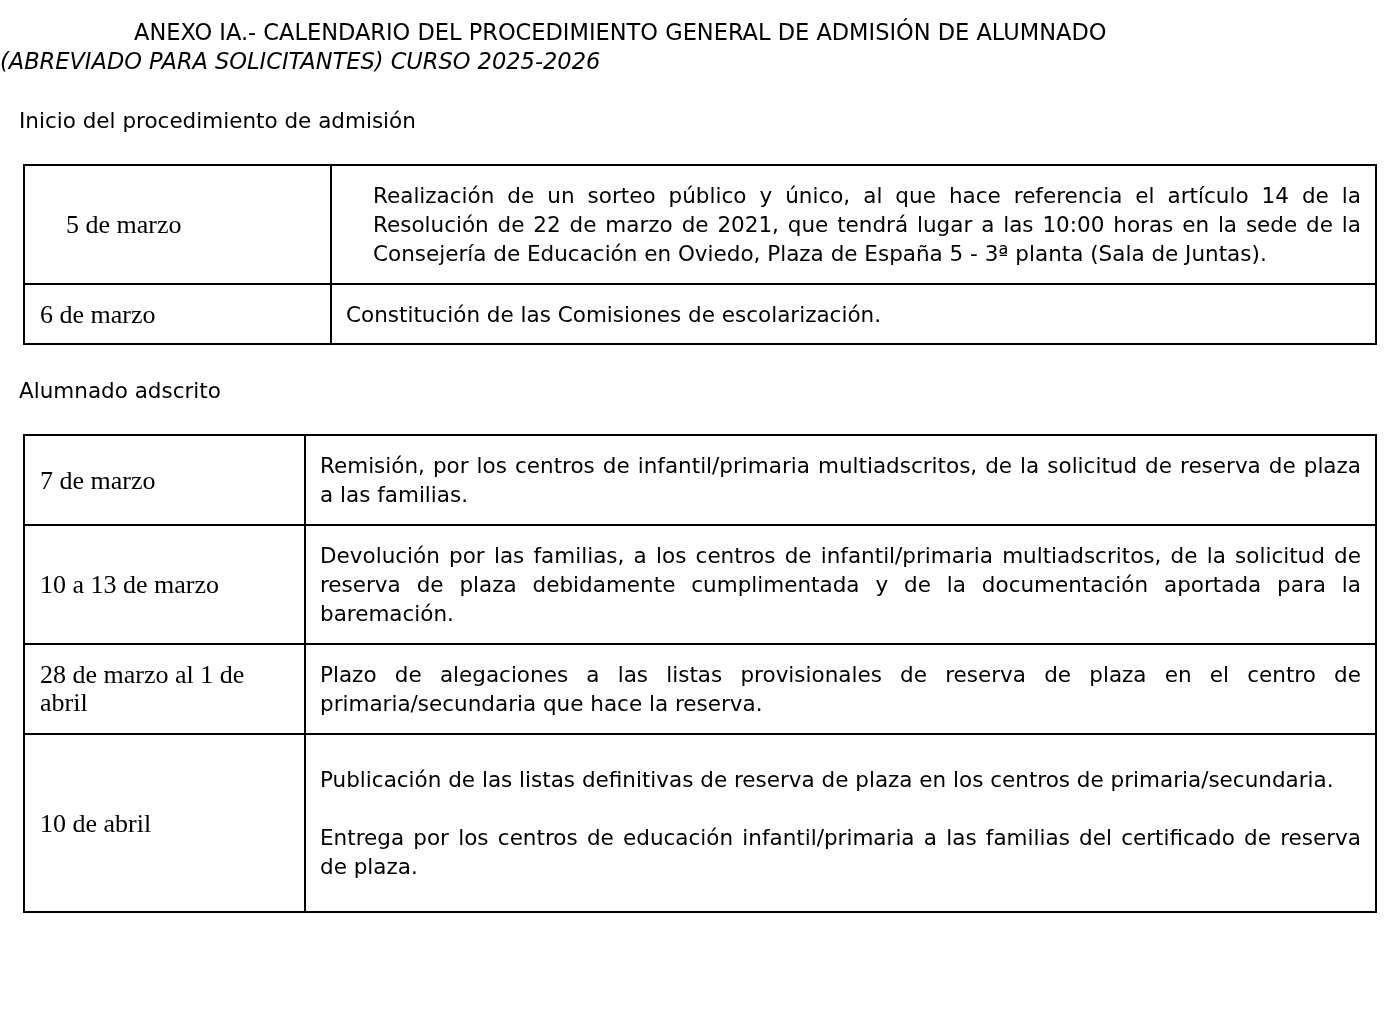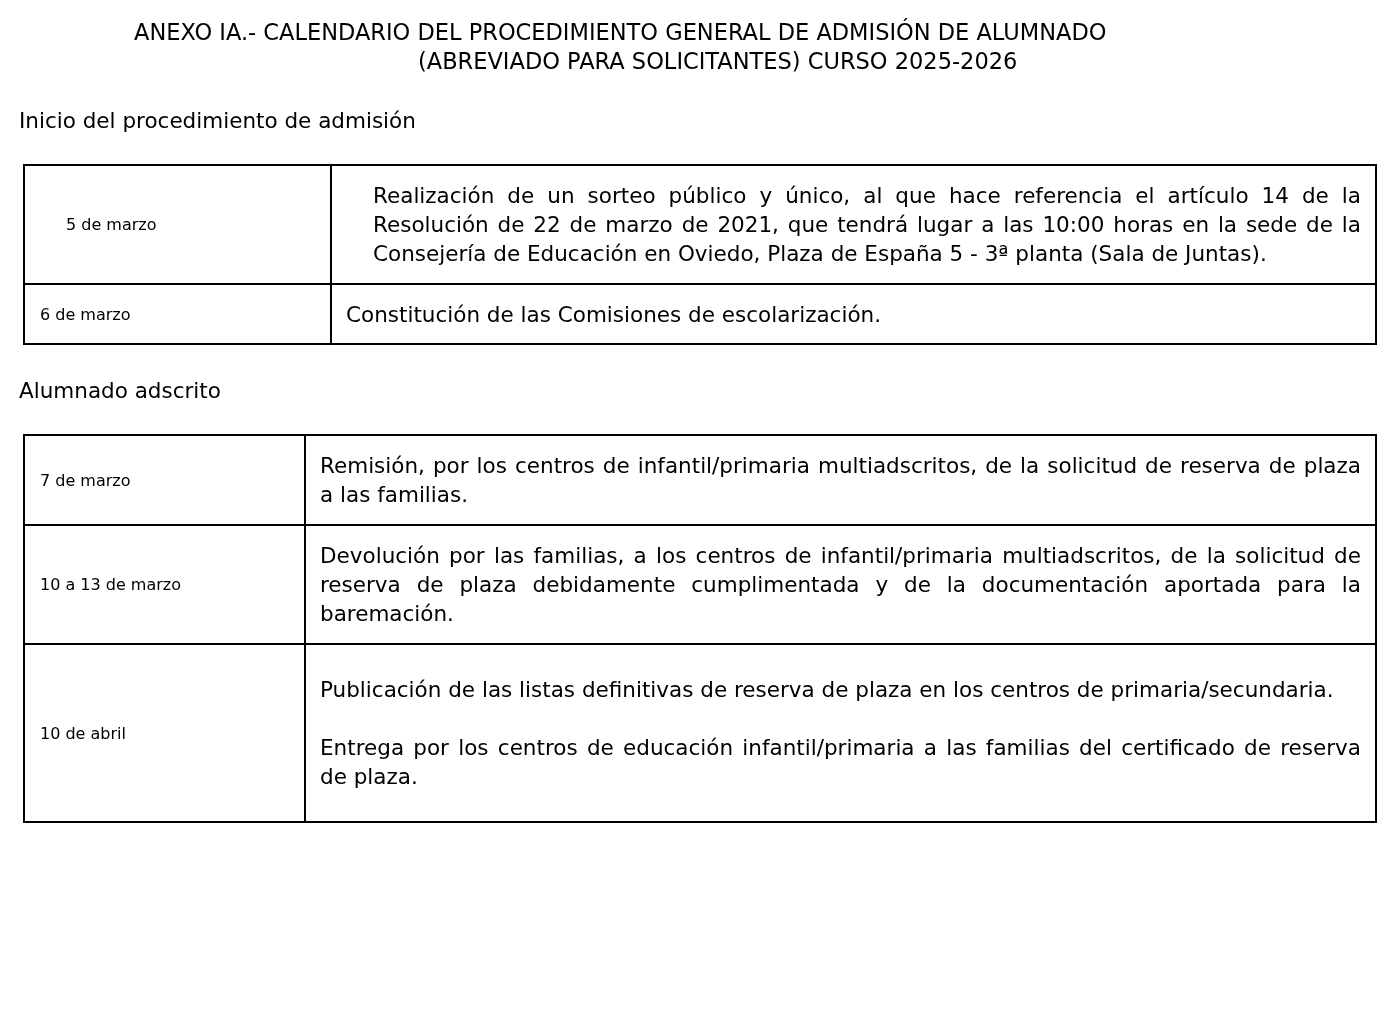--- a/index.html
+++ b/index.html
@@ -25,22 +25,22 @@
       line-height: 29px;
       letter-spacing: 0px;
     }
     .title .l1 {
       display: block;
       padding-left: 134px;
       white-space: nowrap;
     }
     .title .l2 {
       display: block;
-      padding-left: 418px;
       white-space: nowrap;
+      font-style: italic;
     }
     .section-heading {
       position: absolute;
       left: 19px;
       font-size: 21.5px;
       line-height: 26px;
       white-space: nowrap;
     }
     #sec1-heading { top: 108px; }
     #sec2-heading { top: 378px; }
@@ -51,22 +51,23 @@
       width: 1354px;
       border-collapse: collapse;
       table-layout: fixed;
     }
     #table1 { top: 164px; }
     #table2 { top: 434px; }
 
     table.cal td {
       border: 2px solid #000;
       vertical-align: middle;
-      font-size: 16px;
+      font-size: 26px;
       line-height: 29px;
+      font-family: Liberation Serif, serif;
     }
     table.cal td.date {
       width: 250px;
       padding: 0 14px 0 15px;
       text-align: left;
     }
     table.cal td.desc {
       padding: 0 14px 0 14px;
       text-align: justify;
       font-family: "DejaVu Sans", sans-serif;
@@ -124,20 +125,26 @@
       <td class="desc">
         <p>Remisión, por los centros de infantil/primaria multiadscritos, de la solicitud de reserva de plaza a las familias.</p>
       </td>
     </tr>
     <tr class="r1">
       <td class="date">10 a 13 de marzo</td>
       <td class="desc">
         <p>Devolución por las familias, a los centros de infantil/primaria multiadscritos, de la solicitud de reserva de plaza debidamente cumplimentada y de la documentación aportada para la baremación.</p>
       </td>
     </tr>
+    <tr class="r3">
+      <td class="date">28 de marzo al 1 de abril</td>
+      <td class="desc">
+        <p>Plazo de alegaciones a las listas provisionales de reserva de plaza en el centro de primaria/secundaria que hace la reserva.</p>
+      </td>
+    </tr>
     <tr class="r4">
       <td class="date">10 de abril</td>
       <td class="desc">
         <p>Publicación de las listas definitivas de reserva de plaza en los centros de primaria/secundaria.</p>
         <p>Entrega por los centros de educación infantil/primaria a las familias del certificado de reserva de plaza.</p>
       </td>
     </tr>
   </tbody>
 </table>
 

